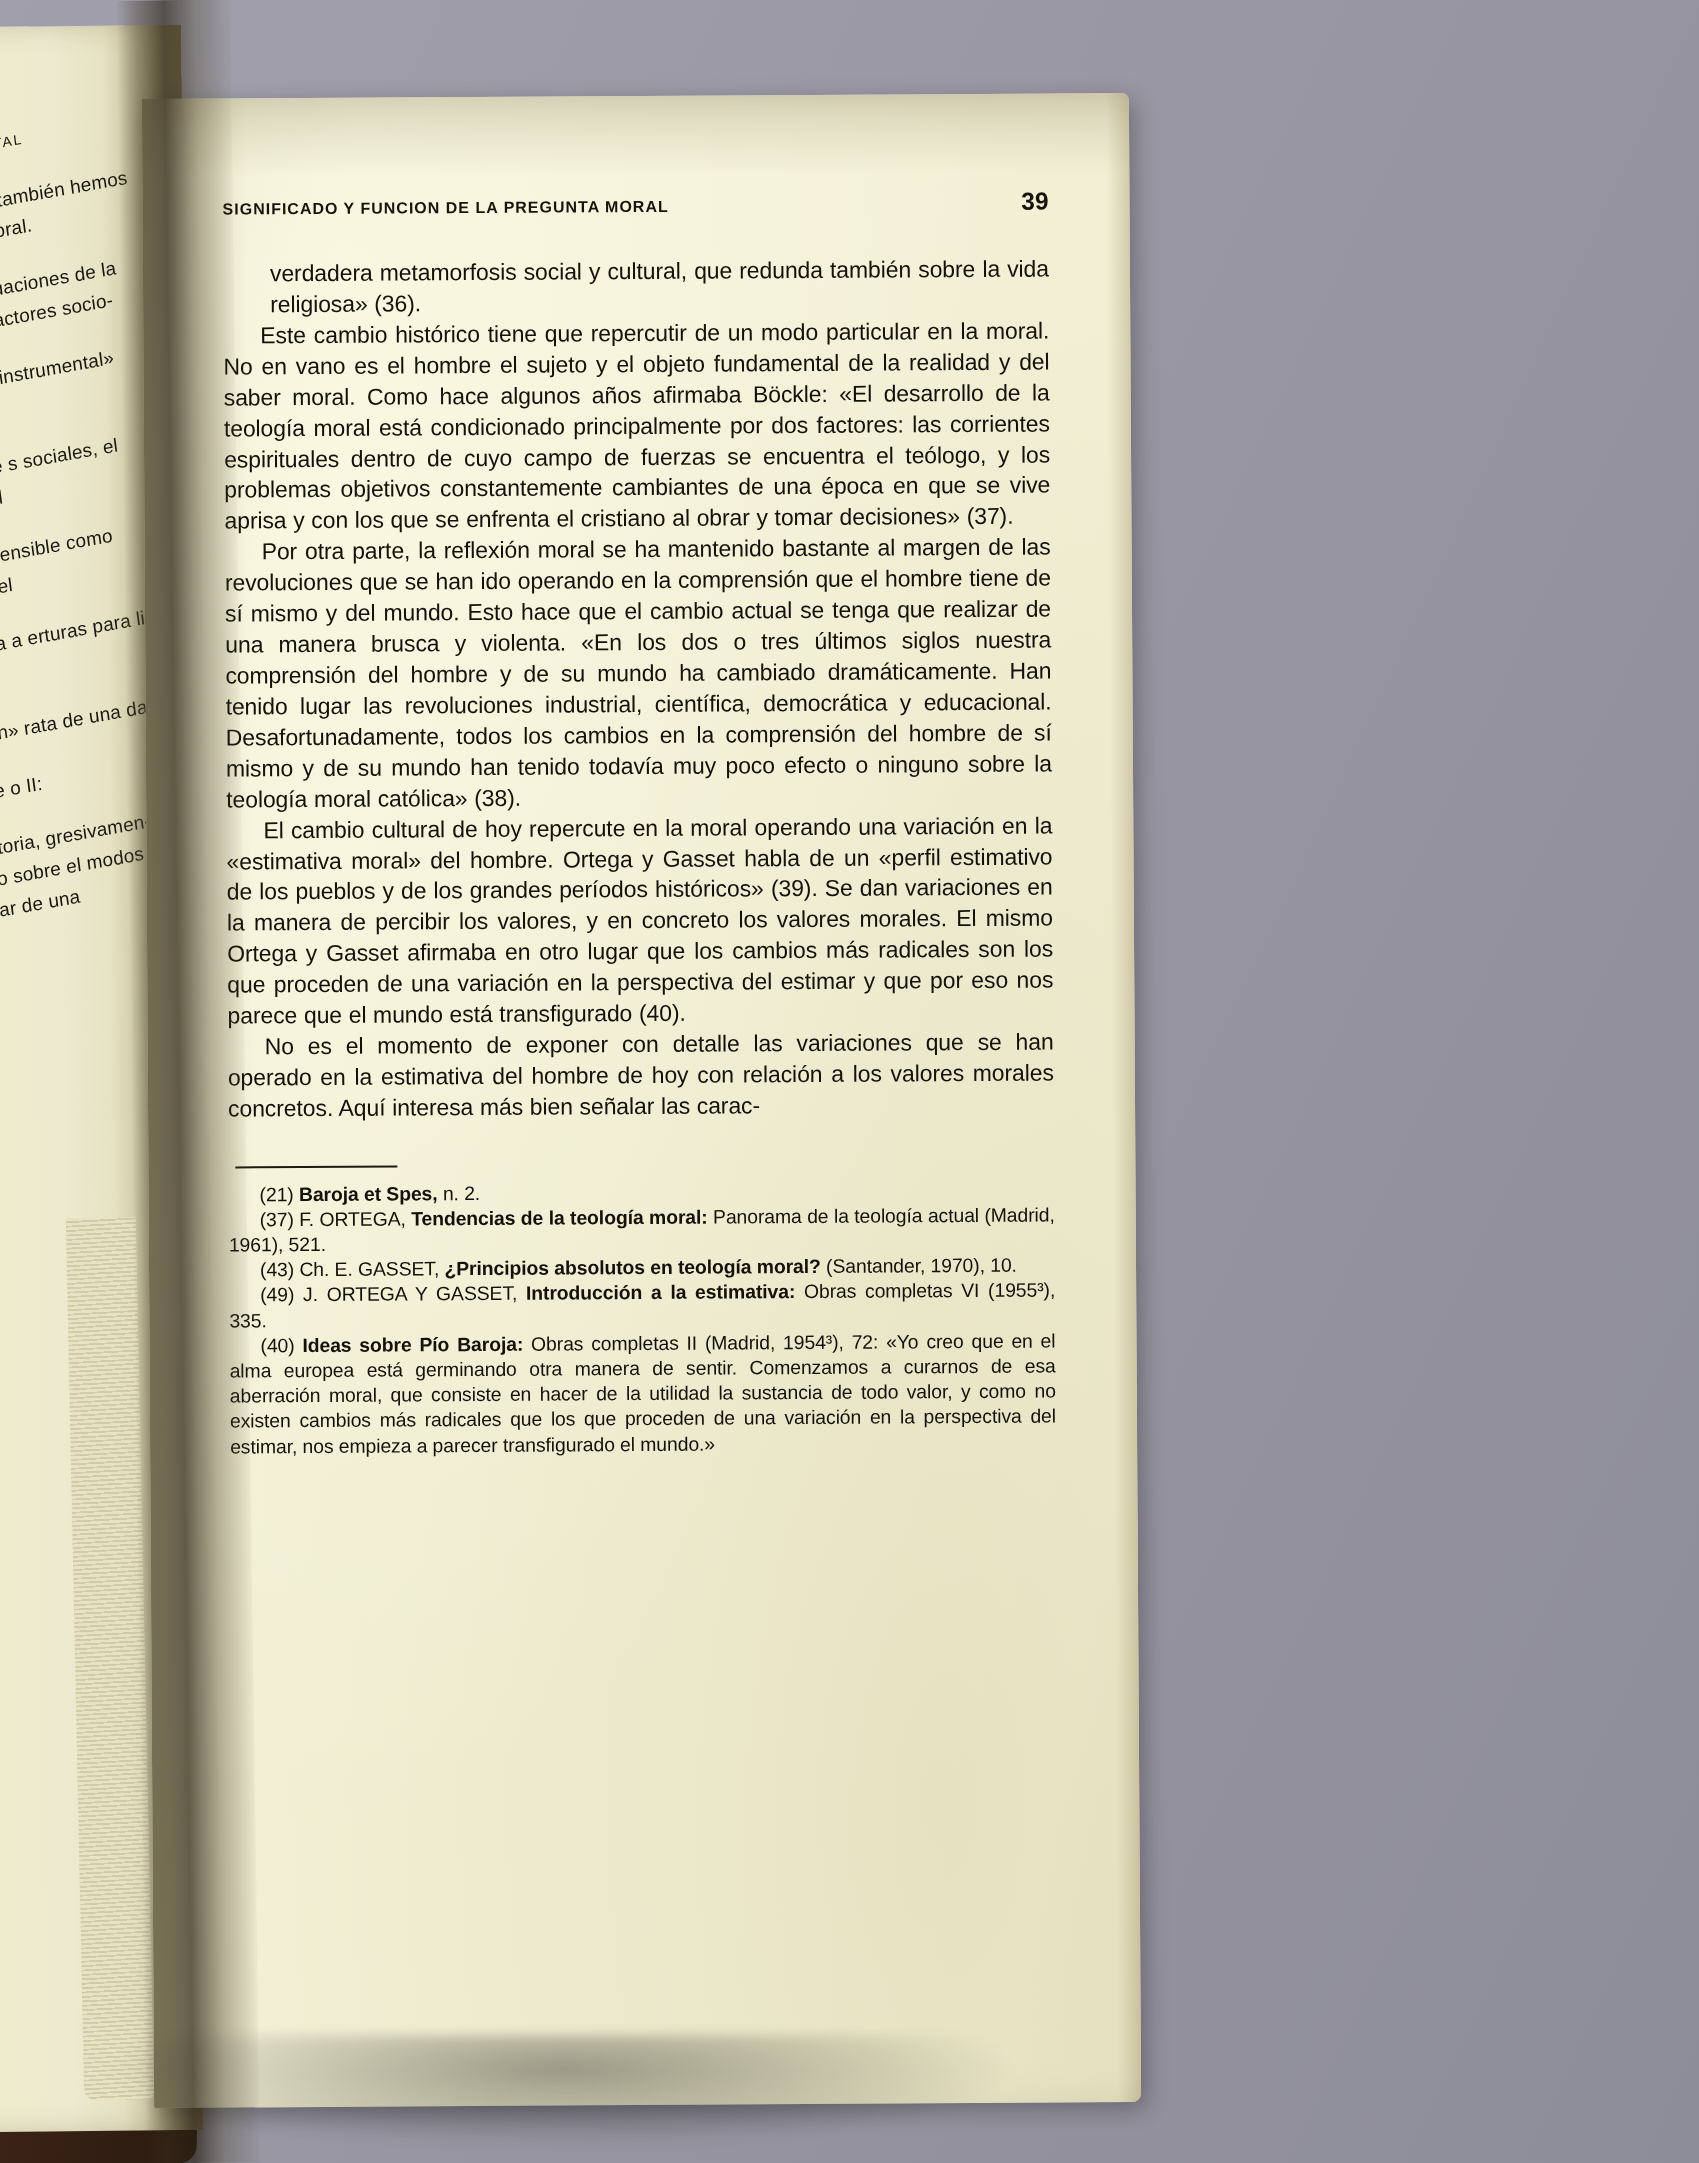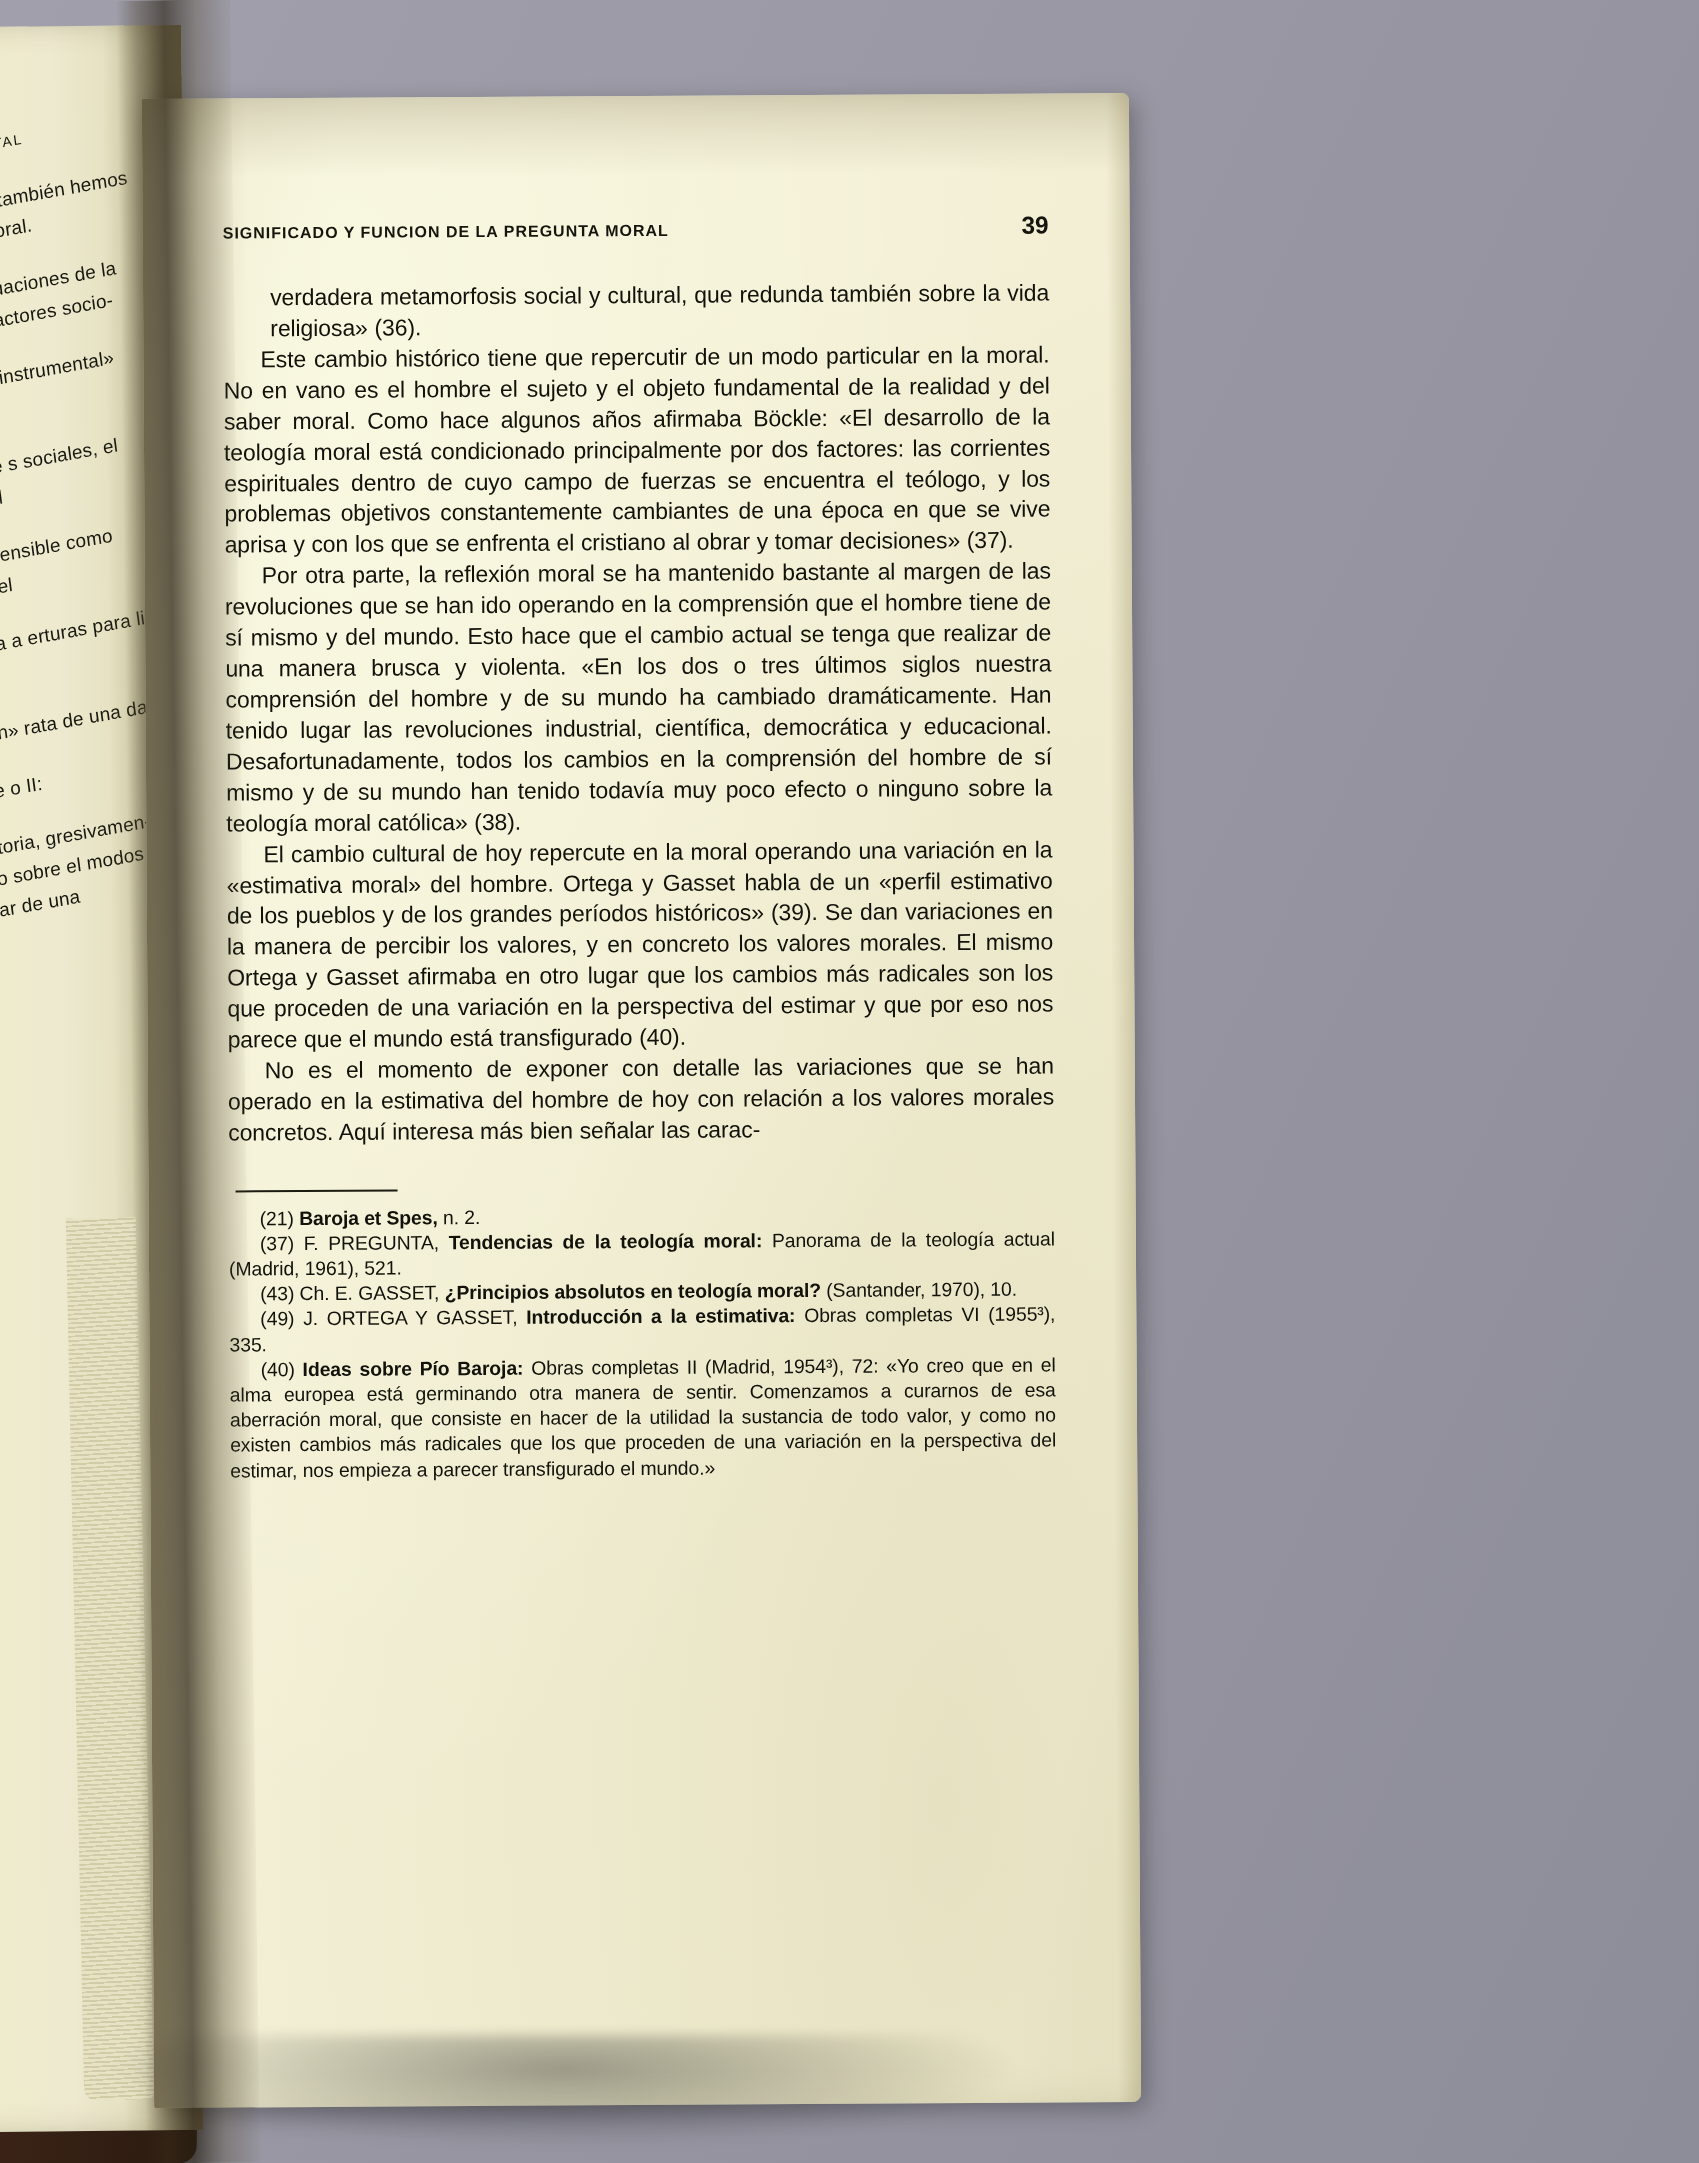--- a/index.html
+++ b/index.html
@@ -156,21 +156,20 @@
   }
   .running-head .rh-title {
     font-weight: 600;
     font-size: 16px;
     letter-spacing: 1px;
   }
   .running-head .rh-page {
     font-size: 24.5px;
     font-weight: 700;
     letter-spacing: 0;
-    margin-top: 24px;
   }
 
   .body-text p {
     margin: 0;
     font-size: 23px;
     line-height: 1.345;
     text-align: justify;
     letter-spacing: -0.1px;
     word-spacing: 0.4px;
     color: #12120b;
@@ -294,21 +293,21 @@
         <p class="indent">No es el momento de exponer con detalle las variaciones que se han operado en la estimativa del hombre de hoy con relación a los valores morales concretos. Aquí interesa más bien señalar las carac-</p>
       </div>
 
       <div class="fn-rule"></div>
 
       <div class="footnotes">
         <p class="fn">
           <span>(21)</span><span> </span><b>Baroja et Spes,</b><span> n. 2.</span>
         </p>
         <p class="fn">
-          <span>(37)</span><span> F. PREGUNTA, </span><b>Tendencias de la teología moral:</b><span> Panorama de la teología actual (Madrid, 1961), 521.</span>
+          <span>(37)</span><span> F. ORTEGA, </span><b>Tendencias de la teología moral:</b><span> Panorama de la teología actual (Madrid, 1961), 521.</span>
         </p>
         <p class="fn">
           <span>(43)</span><span> Ch. E. GASSET, </span><b>¿Principios absolutos en teología moral?</b><span> (Santander, 1970), 10.</span>
         </p>
         <p class="fn">
           <span>(49)</span><span> J. ORTEGA Y GASSET, </span><b>Introducción a la estimativa:</b><span> Obras completas VI (1955³), 335.</span>
         </p>
         <p class="fn">
           <span>(40)</span><span> </span><b>Ideas sobre Pío Baroja:</b><span> Obras completas II (Madrid, 1954³), 72: «Yo creo que en el alma europea está germinando otra manera de sentir. Comenzamos a curarnos de esa aberración moral, que consiste en hacer de la utilidad la sustancia de todo valor, y como no existen cambios más radicales que los que proceden de una variación en la perspectiva del estimar, nos empieza a parecer transfigurado el mundo.»</span>
         </p>

